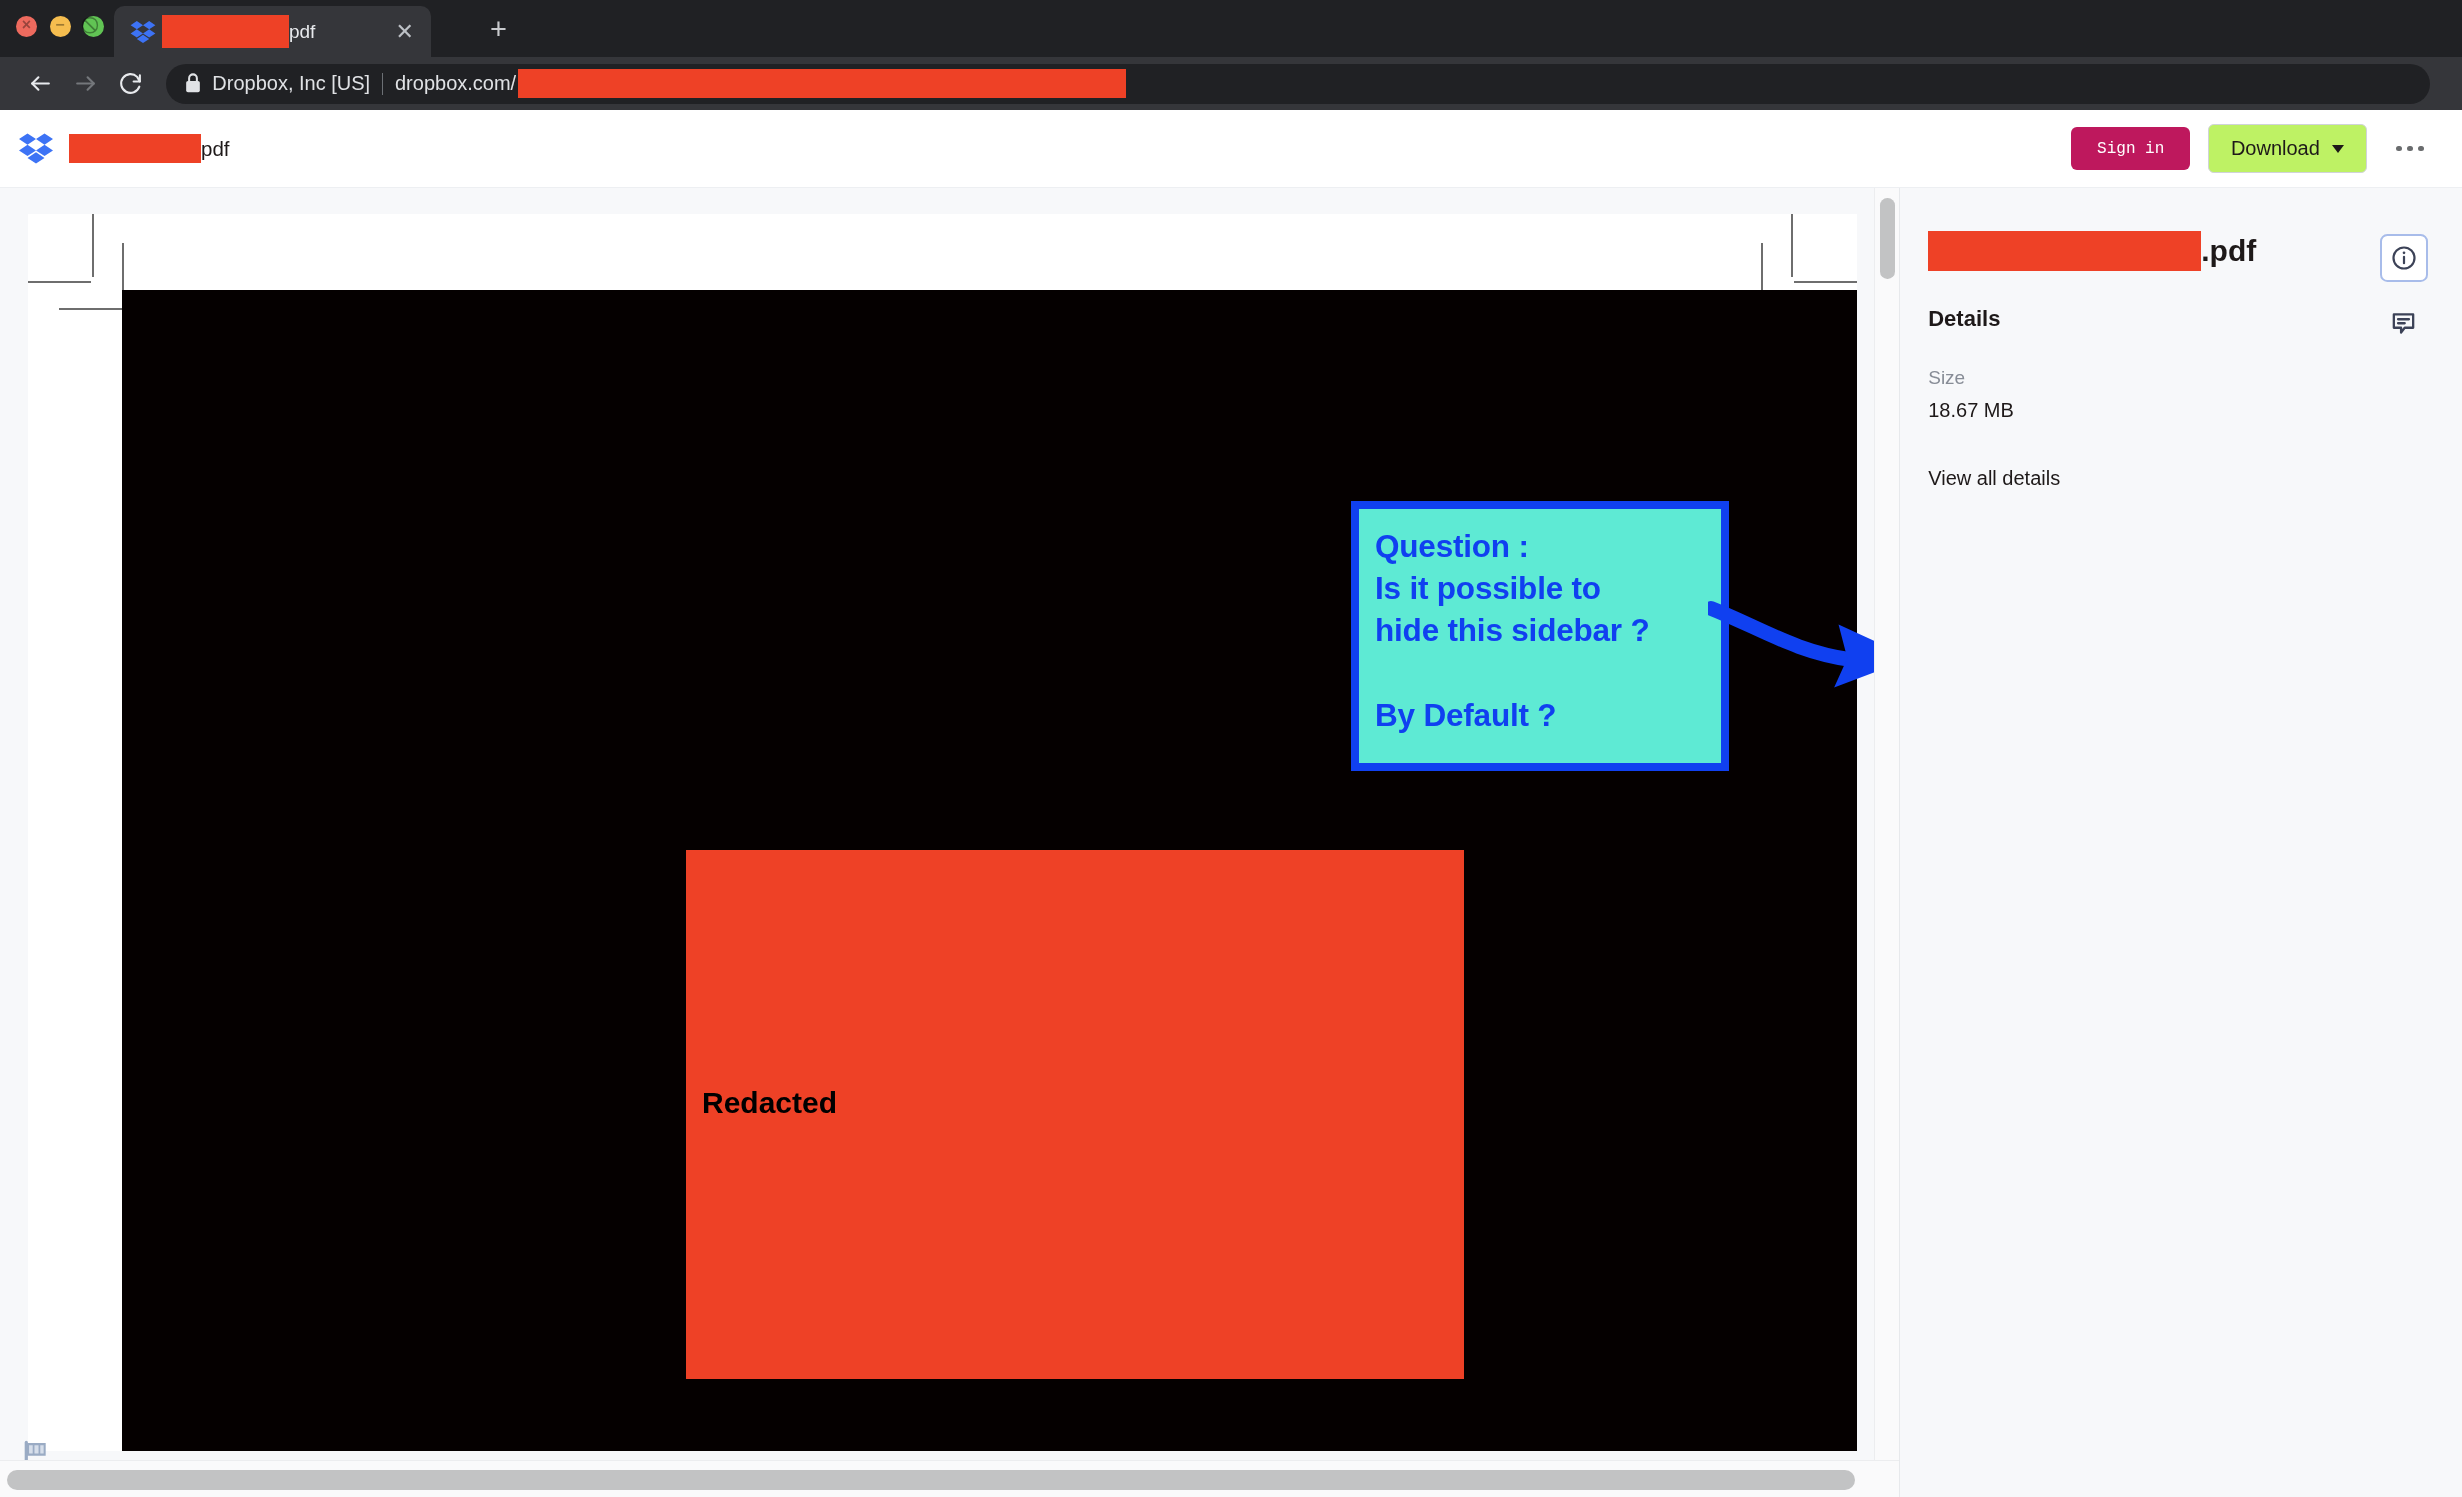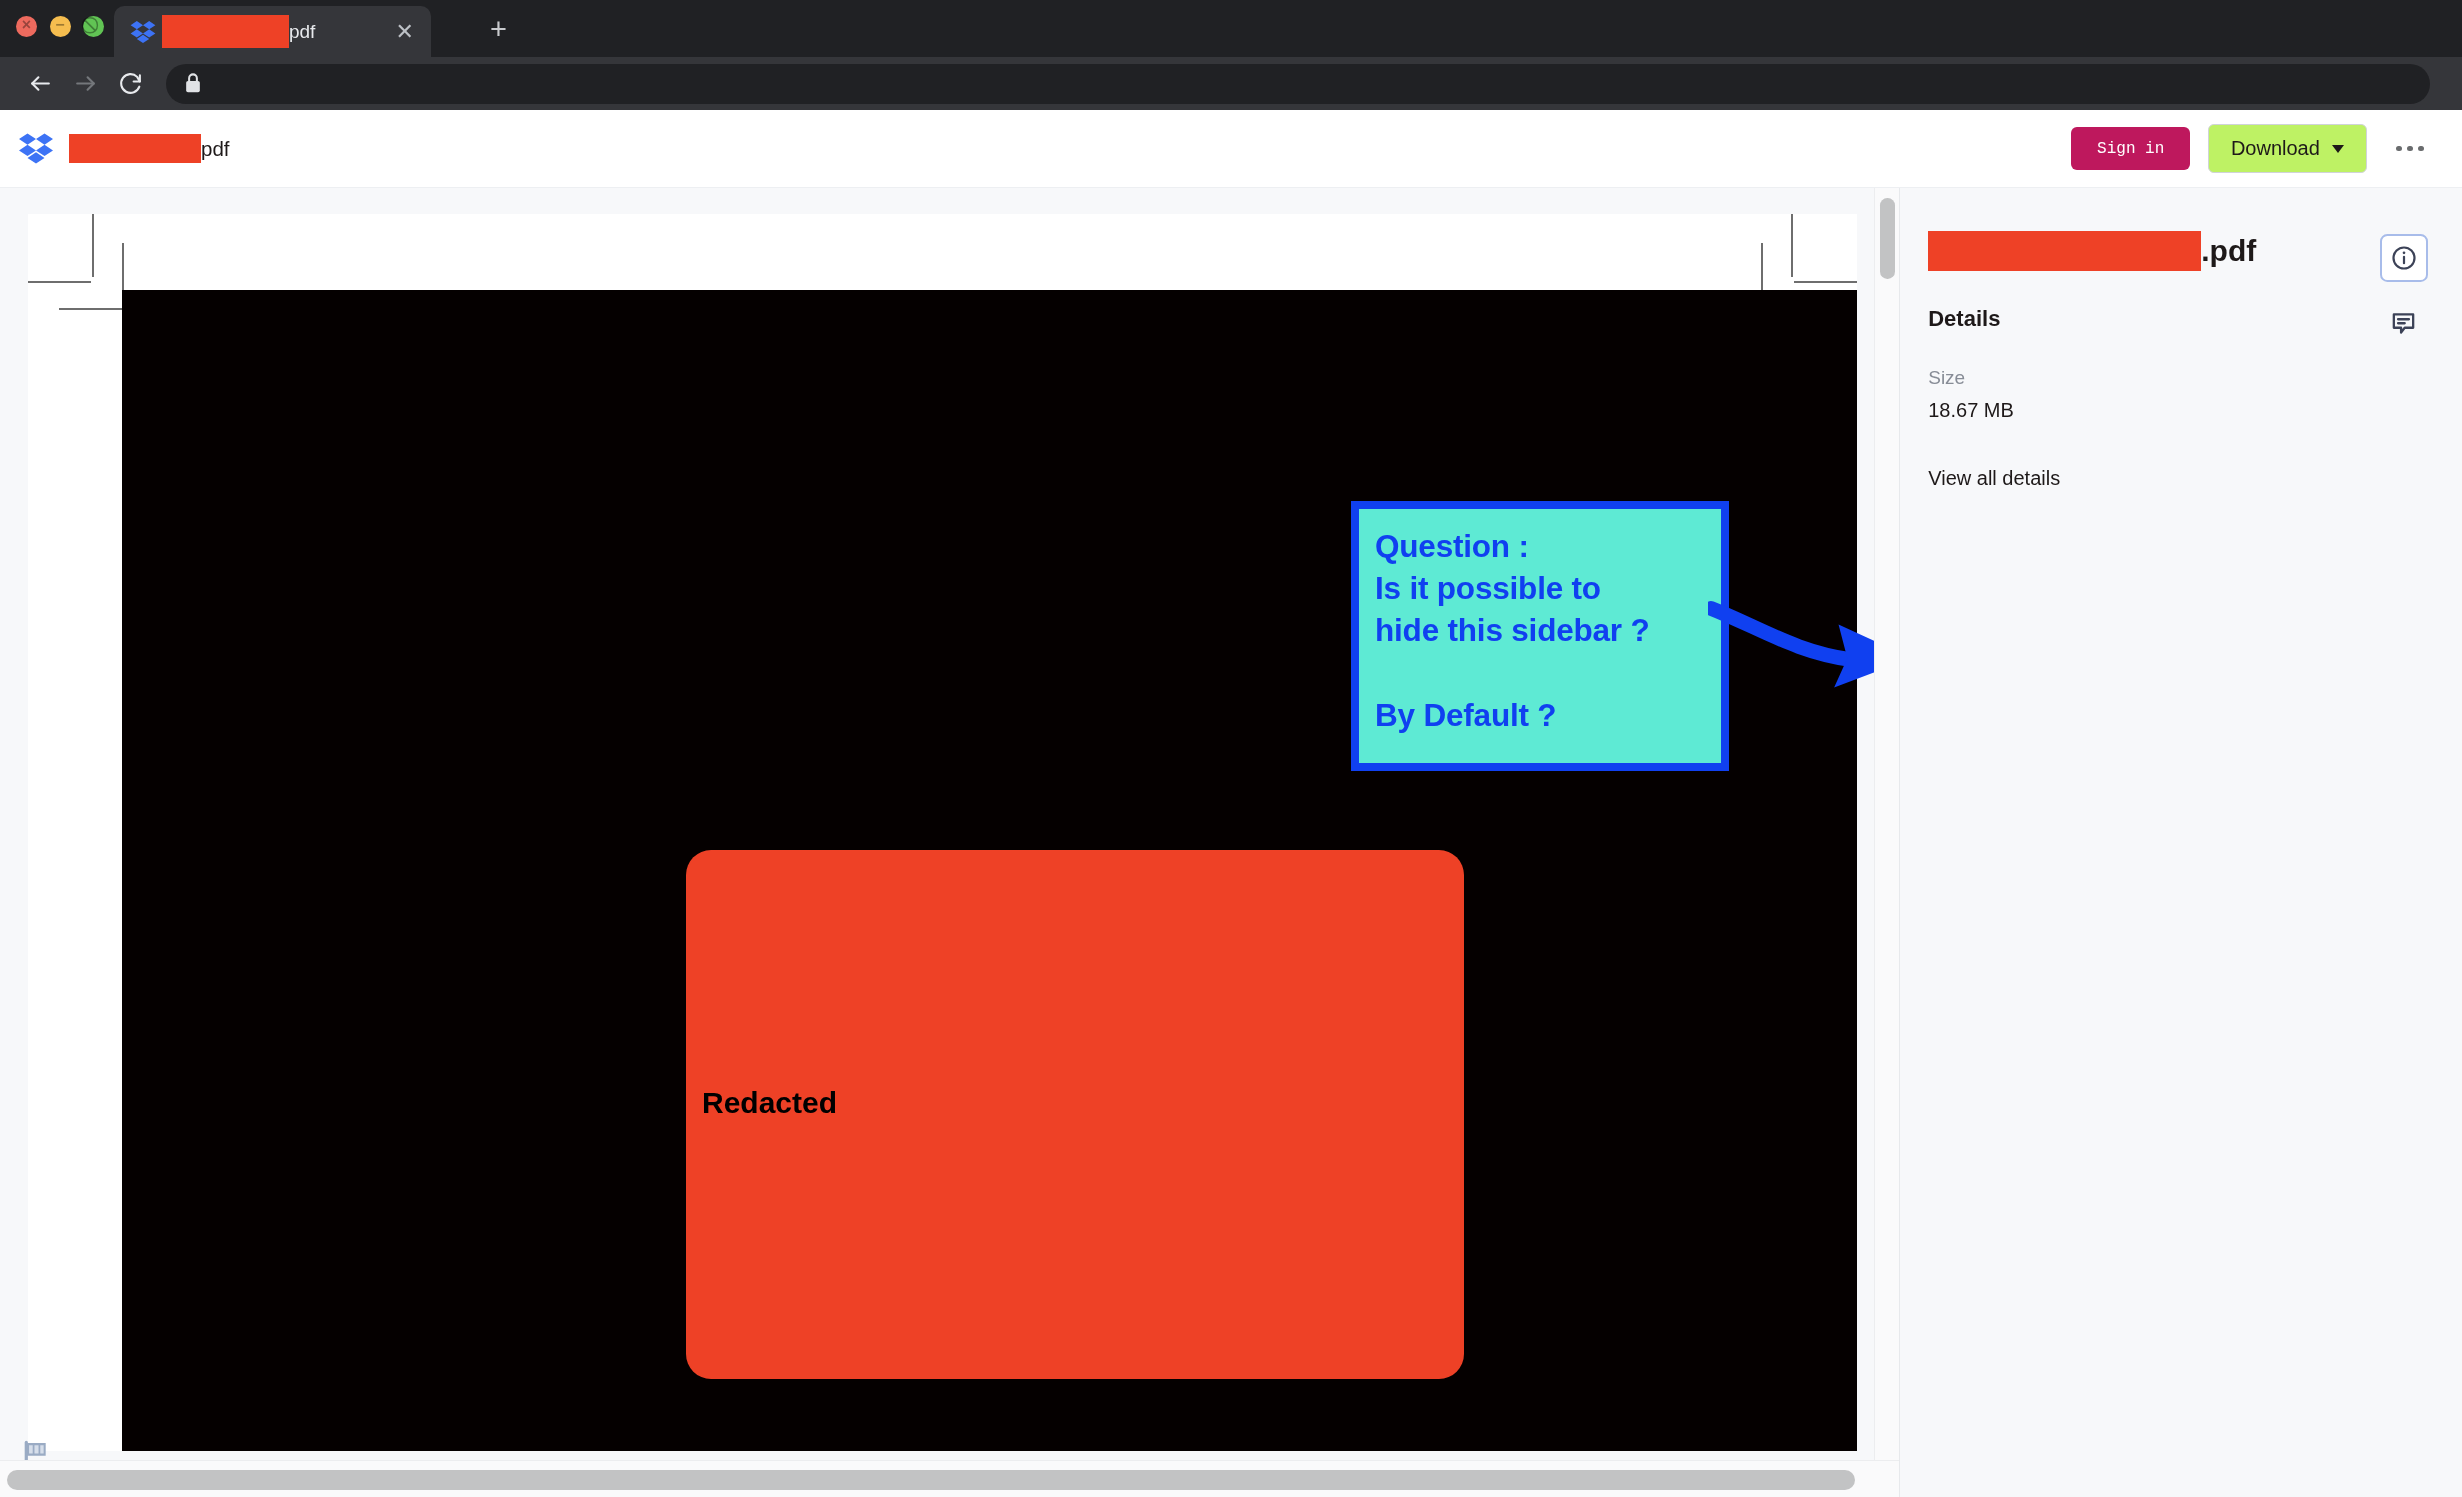--- a/index.html
+++ b/index.html
@@ -222,21 +222,20 @@
   }
   
   .cmark { position: absolute; background: #6E6E6E; }
   .redact-block {
     position: absolute;
     left: 564px;
     top: 560px;
     width: 778px;
     height: 529px;
     background: #EE4126;
-    border-radius: 25px;
   }
   .redact-label {
     position: absolute;
     left: 16px;
     top: 236px;
     font-size: 30px;
     font-weight: 700;
     color: #000;
   }
 
@@ -399,20 +398,26 @@
           <polyline points="21 4 21 10 15 10"></polyline>
           <path d="M20.49 15a9 9 0 1 1-2.12-9.36L21 10"></path>
         </svg>
     </div>
 
     <div class="omnibox">
       <svg class="lock" viewBox="0 0 14 18">
         <rect x="1" y="7" width="12" height="10" rx="1.6" fill="#E0E2E5"></rect>
         <path d="M3.6 7V4.6a3.4 3.4 0 0 1 6.8 0V7" fill="none" stroke="#E0E2E5" stroke-width="1.8"></path>
       </svg>
+      <div class="omni-text">
+        <span>Dropbox, Inc [US]</span>
+        <span class="omni-sep"></span>
+        <span>dropbox.com/</span>
+          <span class="redact url-redact"></span>
+      </div>
     </div>
 
   </div>
 </div>
 
 <div class="dbx-header">
   <div class="dbx-logo">
     <svg viewBox="0 0 36 32" xmlns="http://www.w3.org/2000/svg" width="34" height="31">
       <path fill="#3D73F5" d="M9 0 0 6l9 6 9-6zM27 0l-9 6 9 6 9-6zM0 18l9 6 9-6-9-6zM27 12l-9 6 9 6 9-6zM9 26l9 6 9-6-9-6z"></path>
     </svg>

